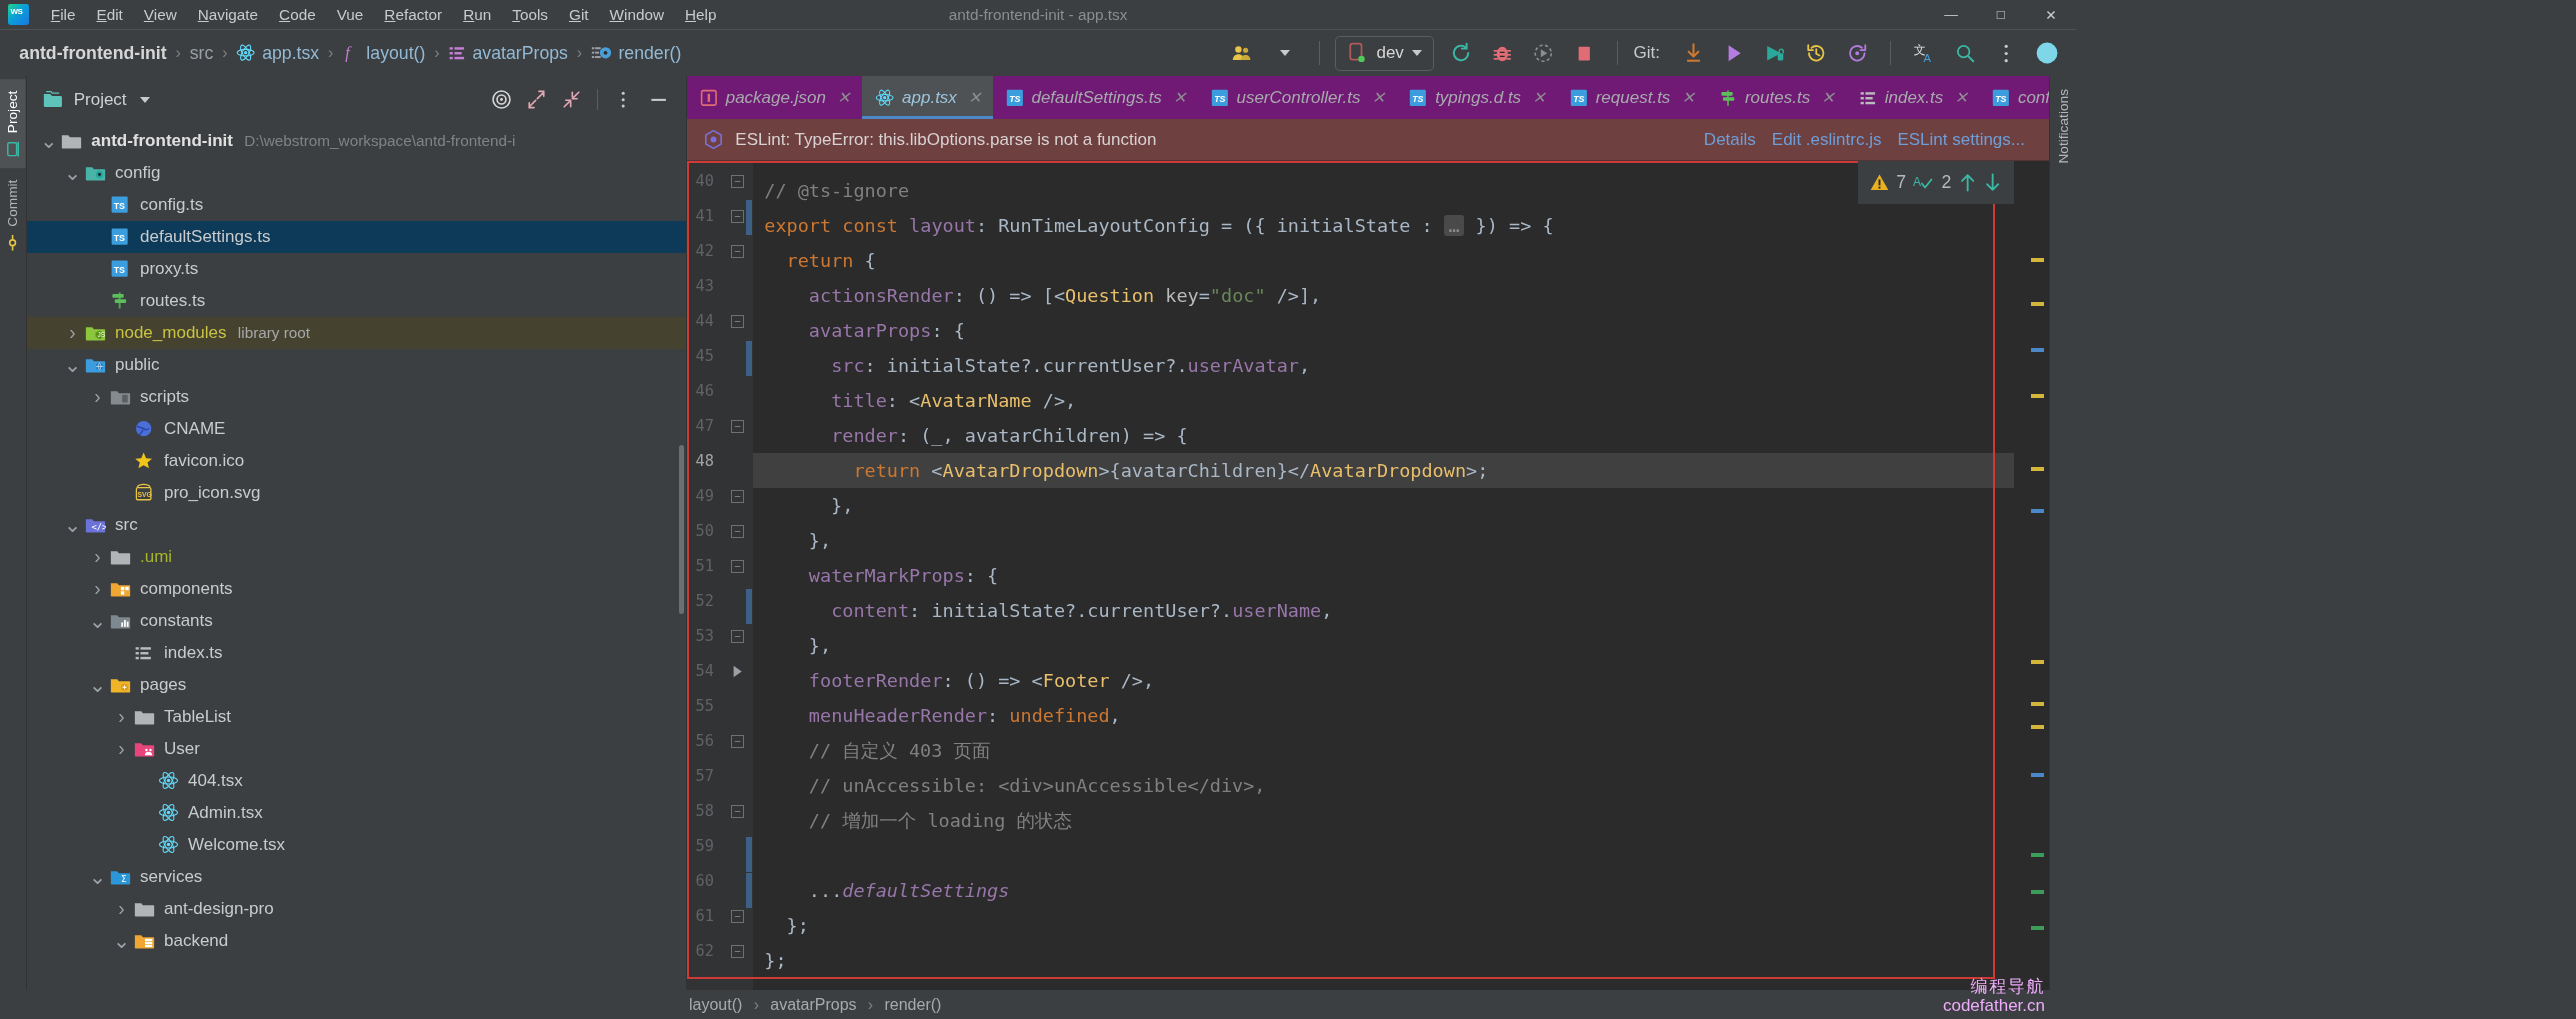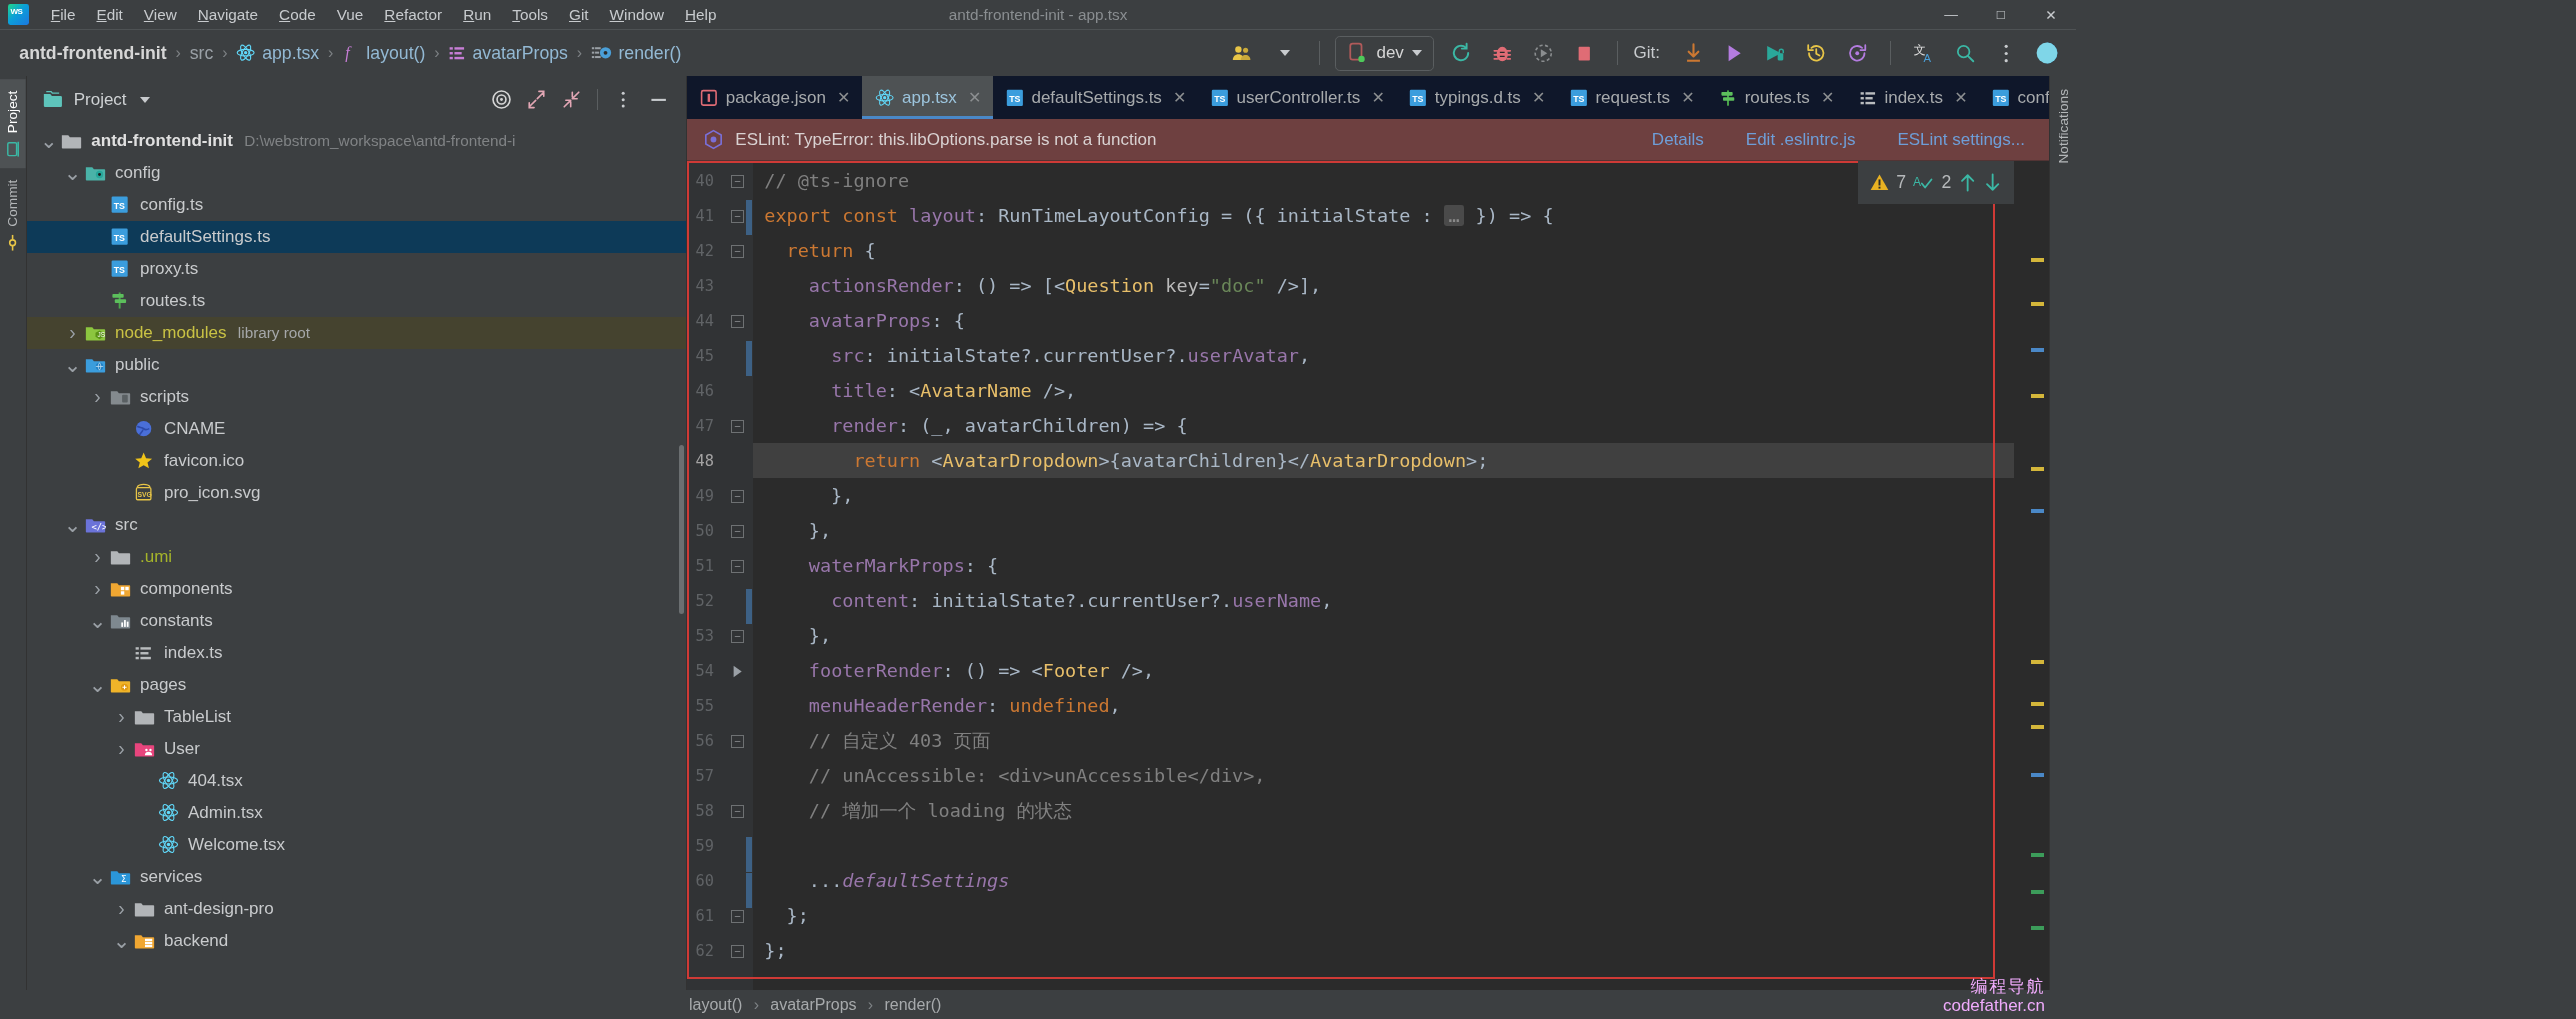--- a/index.html
+++ b/index.html
@@ -104,50 +104,50 @@
   .tpath { color: #808385; font-size: 15.3px; margin-left: 11.3px; }
   .tsub { color: #a5a7a9; font-size: 15.3px; margin-left: 11.3px; }
   .yellowtxt { color: #c9c244; }
   .greentxt { color: #a5b42a; }
 
   .tree-scroll { position:absolute; right:1.6px; top:322px; width:5.6px; height:169px; background:#6b6f71; border-radius:3.2px; }
 
   
   .editor-area { flex: 1 1 auto; display: flex; flex-direction: column; min-width: 0; background: #2b2b2b; }
 
-  .tabbar { height: 43px; flex: 0 0 43px; background: #0f172a; display: flex; align-items: stretch; overflow: hidden; }
+  .tabbar { height: 43px; flex: 0 0 43px; background: #701a75; display: flex; align-items: stretch; overflow: hidden; font-style: italic; }
   .tab {
     display: flex; align-items: center; padding: 0 11.3px 0 13px; gap: 8px;
     font-size: 17px; color: #a7aaac; position: relative; white-space: nowrap; cursor: default;
   }
   .tab.active { background: #4e5254; color: #9cc4dd; }
   .tab.active::after { content:""; position:absolute; left:0; right:0; bottom:0; height:3.2px; background:#4a88c7; }
   .tab .x { color: #8c8f91; font-size: 16px; margin-left: 3.2px; }
   .tabbar-right { margin-left: auto; display:flex; align-items:center; padding-right: 8px; gap: 4.8px; flex: 0 0 auto; }
 
   .eslint-bar {
     height: 42px; flex: 0 0 42px; background: #6e4040; display: flex; align-items: center;
     padding: 0 16px; gap: 11.3px; border-bottom: 0.8px solid #523434;
   }
   .eslint-msg { font-size: 17px; color: #d9d2d2; }
-  .eslint-links { margin-left: auto; display: flex; gap: 42px; padding-right: 8px; }
+  .eslint-links { margin-left: auto; display: flex; gap: 16px; padding-right: 8px; }
   .eslint-links a { font-size: 17px; color: #6e9ed8; text-decoration: none; cursor: pointer; }
 
   .editor-wrap { flex: 1 1 auto; display: flex; min-height: 0; position: relative; background: #2b2b2b; }
 
   .gutter { width: 35px; flex: 0 0 35px; background: #313335; text-align: right; padding-top: 3.2px; }
   .gline { height: 35px; line-height: 35px; font-family: "DejaVu Sans Mono", monospace; font-size: 15.3px; color: #606366; padding-right: 8px; }
   .gline.cur { color: #a4a3a3; }
 
   .markers { width: 31px; flex: 0 0 31px; background: #313335; padding-top: 3.2px; position: relative; }
   .mline { height: 35px; display: flex; align-items: center; justify-content: center; }
   .fold { width: 13px; height: 13px; border: 0.8px solid #6e7173; display:flex;align-items:center;justify-content:center; font-size:11.3px; color:#8a8d8f; line-height:1;}
   .chg-bar { position: absolute; left: 24px; width: 6.4px; background: #3d6185; }
 
-  .code { flex: 1 1 auto; padding-top: 2px; position: relative; overflow: hidden; }
+  .code { flex: 1 1 auto; padding-top: 12px; position: relative; overflow: hidden; }
   .cline {
     height: 35px; line-height: 35px; font-family: "DejaVu Sans Mono", monospace;
     font-size: 18.5px; white-space: pre; padding-left: 11.3px; color: #a9b7c6;
   }
   .cline.hl { background: #404040; }
 
   
   .kw { color: #cc7832; }
   .cmt { color: #808080; }
   .str { color: #6a8759; }

